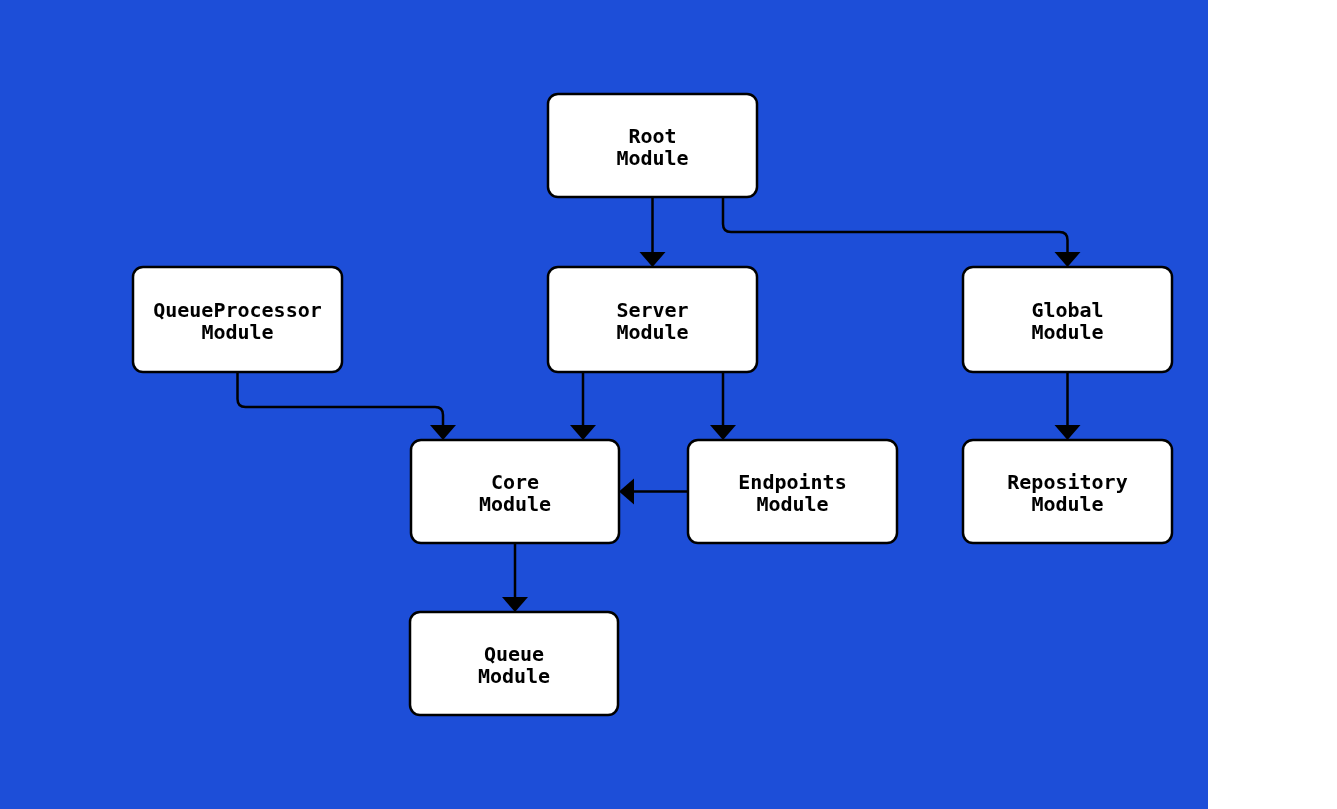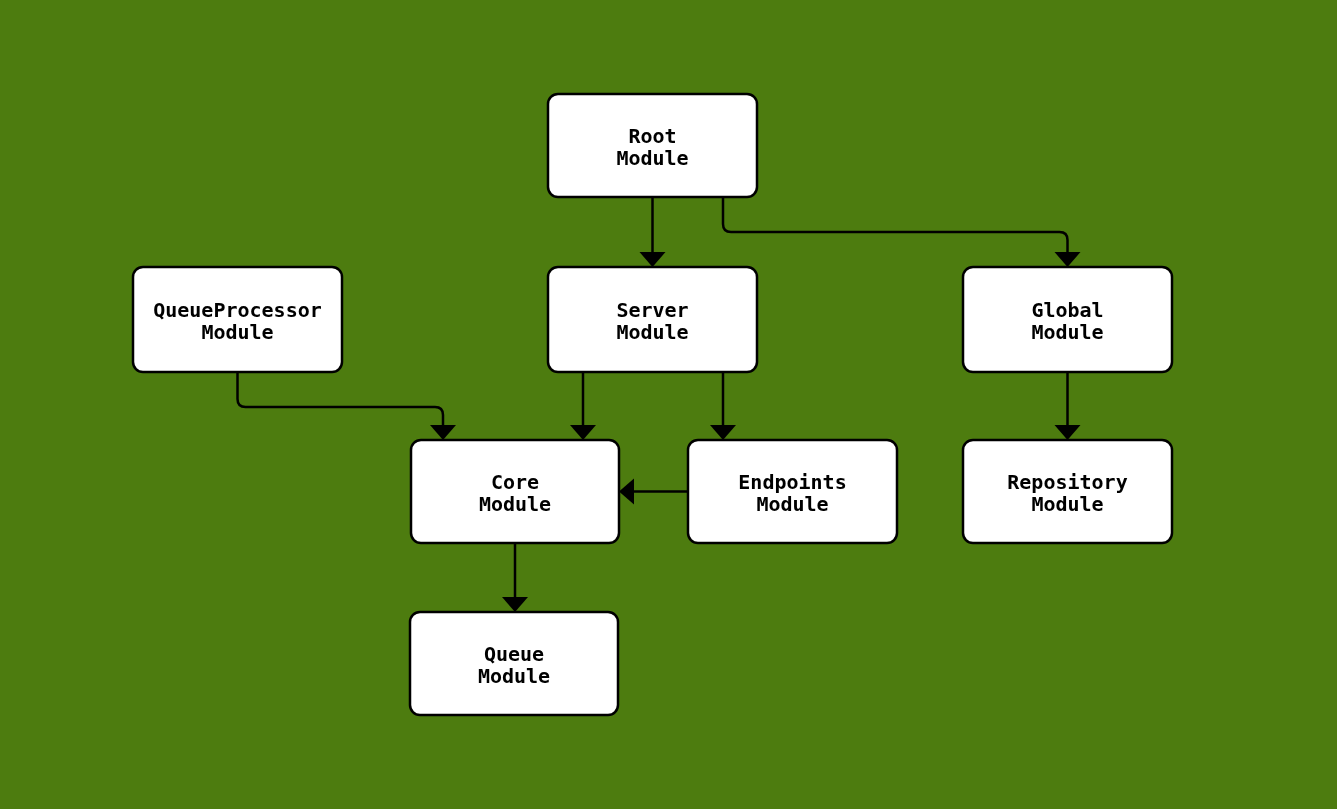--- a/index.html
+++ b/index.html
@@ -6,23 +6,23 @@
     margin: 0;
     padding: 0;
     background: #ffffff;
     width: 1337px;
     height: 809px;
     overflow: hidden;
     font-family: "DejaVu Sans Mono", monospace;
   }
   .canvas {
     position: relative;
-    width: 1337px;
+    width: 1208px;
     height: 809px;
-    background: #4d7c0f;
+    background: #1d4ed8;
   }
   svg { display: block; }
   .node-box {
     fill: #ffffff;
     stroke: #000000;
     stroke-width: 2.5;
   }
   .node-label {
     fill: #000000;
     font-family: "DejaVu Sans Mono", monospace;

